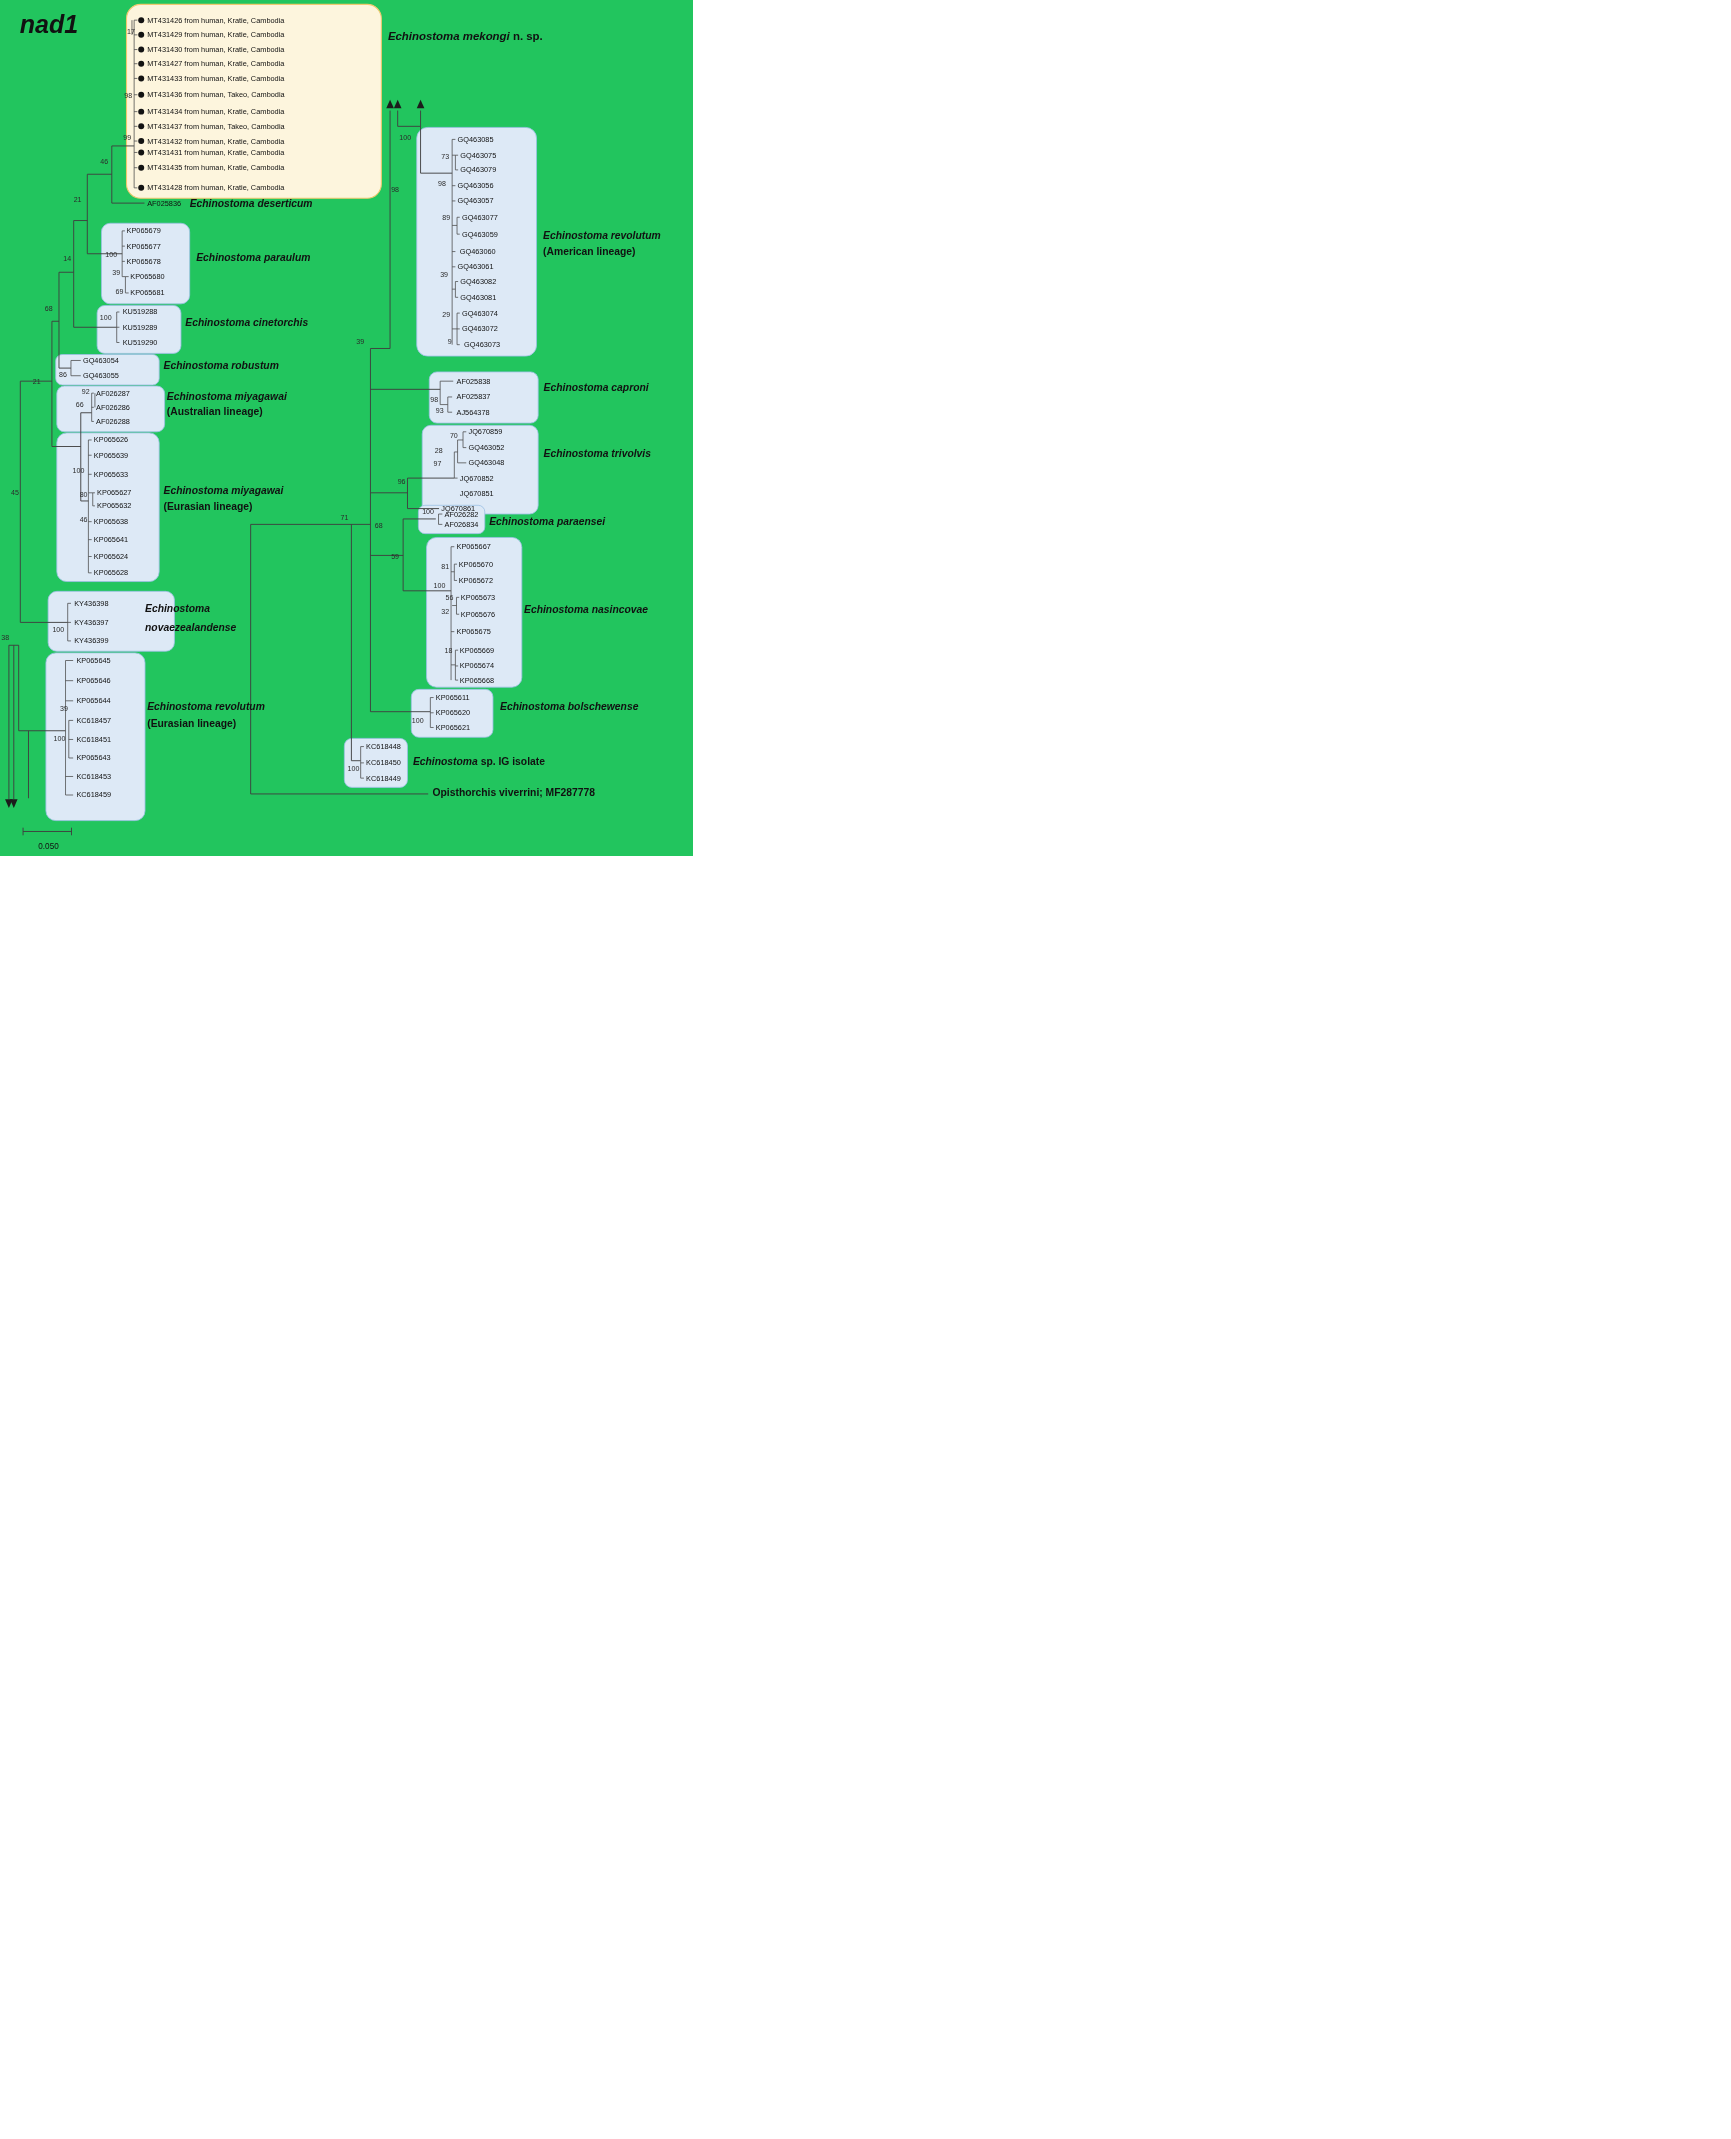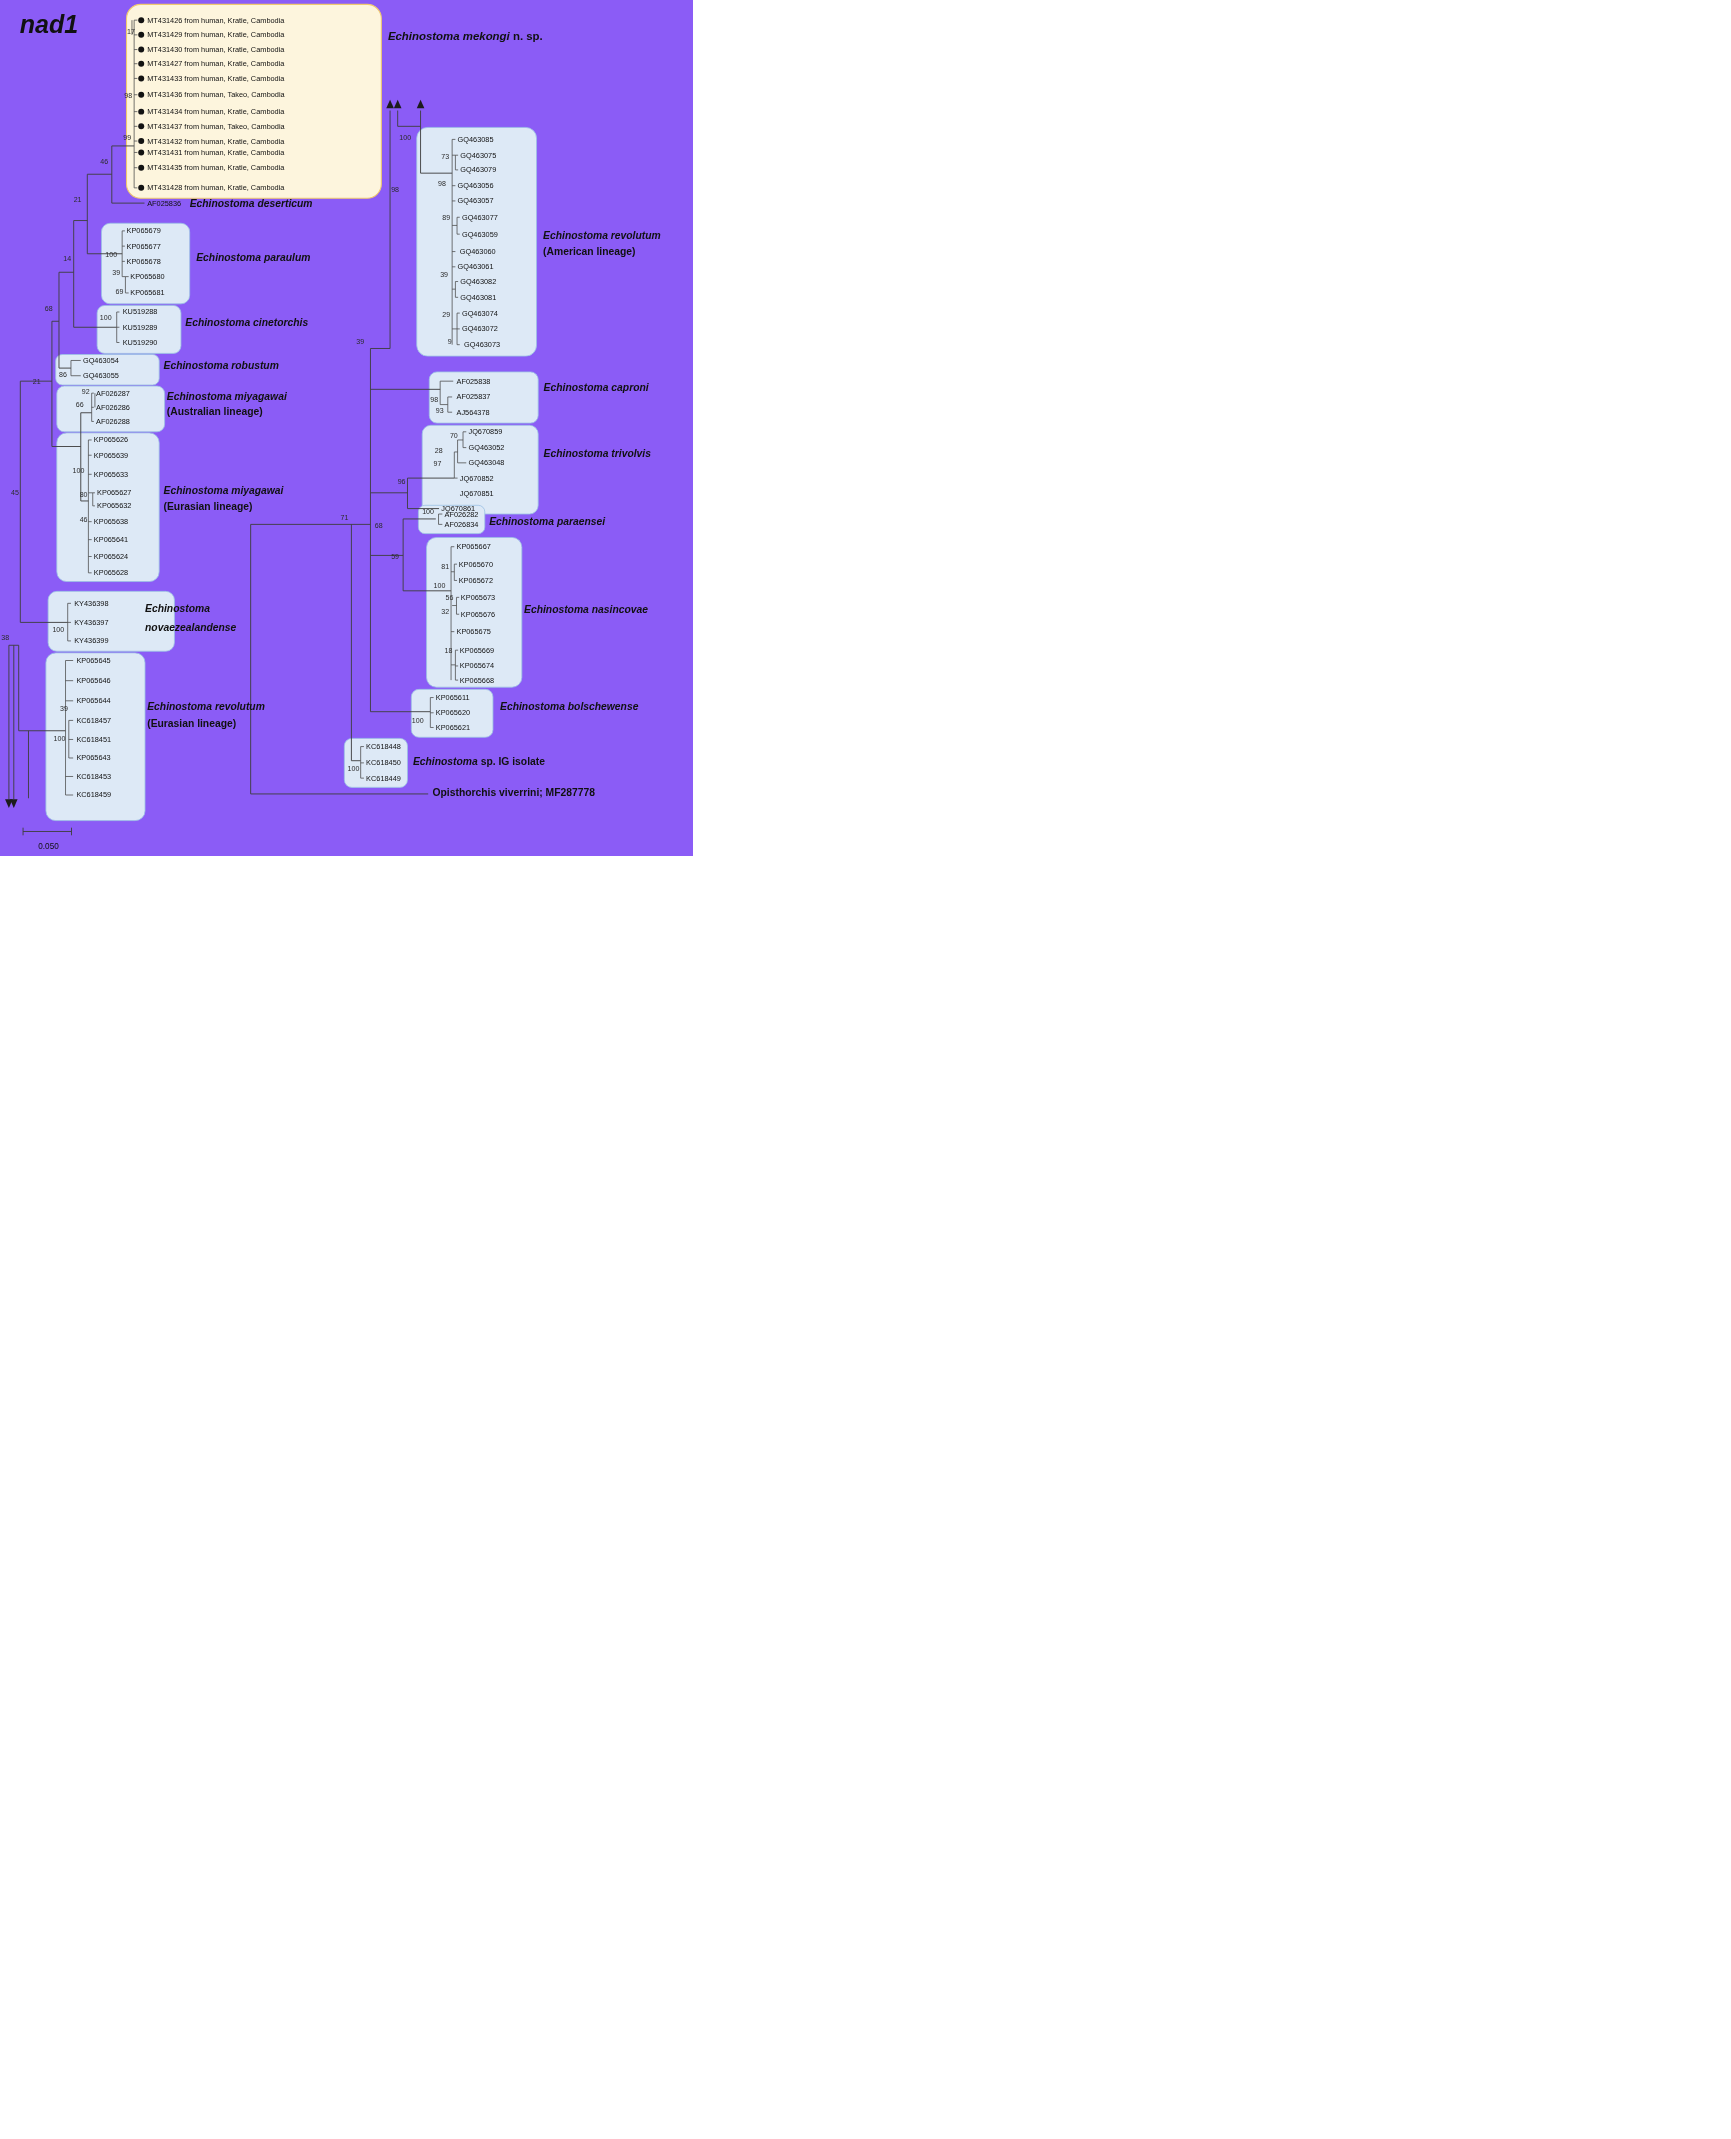--- a/index.html
+++ b/index.html
@@ -1,16 +1,16 @@
 <!DOCTYPE html>
 <html style="font-size:8.7px"><head>
 <meta charset="utf-8">
 <style>
   html,body{margin:0;padding:0;background:#fff;}
-  #fig{position:relative;width:693px;height:856px;background:#8b5cf6;
+  #fig{position:relative;width:693px;height:856px;background:#22c55e;
        font-family:"Liberation Sans",sans-serif;}
   svg{position:absolute;left:0;top:0;}
   svg text{dominant-baseline:central;fill:#111;}
   .title{font-size:46px;font-weight:bold;font-style:italic;}
   .tip{font-size:13.5px;}
   .boot{font-size:13px;fill:#2b2b2b;}
   .sp{font-size:19px;font-weight:bold;font-style:italic;}
   .sp-big{font-size:21px;font-weight:bold;font-style:italic;}
   .sp-roman{font-style:normal;}
   .lineage{font-size:19px;font-weight:bold;font-style:normal;}

